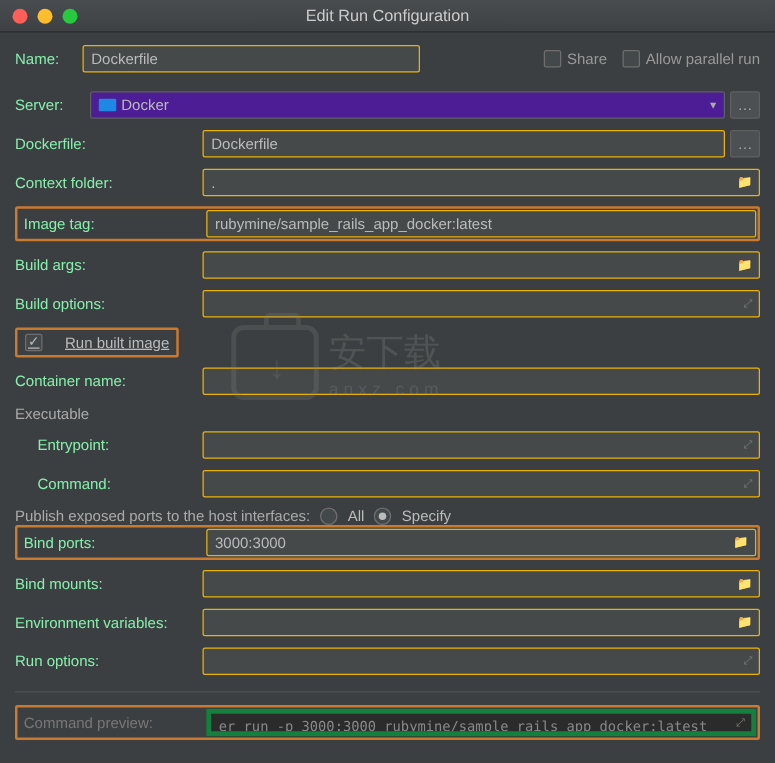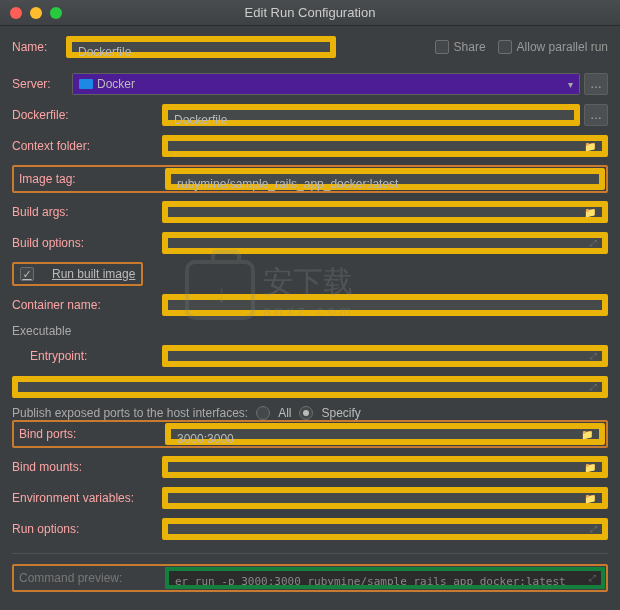--- a/index.html
+++ b/index.html
@@ -9,25 +9,25 @@
     .traffic-lights { display: flex; gap: 8px; }
     .traffic-light { width: 12px; height: 12px; border-radius: 50%; }
     .traffic-red { background: #ff5f56; }
     .traffic-yellow { background: #ffbd2e; }
     .traffic-green { background: #27c93f; }
     .title { position: absolute; left: 50%; transform: translateX(-50%); color: #cccccc; font-size: 13px; }
     
     .content { padding: 10px 12px; }
     
     .row { display: flex; align-items: center; margin-bottom: 7px; min-height: 24px; }
-    .label { width: 150px; color: #fca5a5; font-size: 12px; flex-shrink: 0; }
+    .label { width: 150px; color: #86efac; font-size: 12px; flex-shrink: 0; }
     .label-indent { padding-left: 18px; }
     .field-wrap { flex: 1; display: flex; gap: 4px; align-items: center; }
     
-    .input { flex: 1; background: #45494a; border: 6px solid #eab308; border-radius: 2px; padding: 3px 6px; color: #bbbbbb; font-size: 12px; height: 22px; position: relative; }
+    .input { flex: 1; background: #45494a; border: 1px solid #eab308; border-radius: 2px; padding: 3px 6px; color: #bbbbbb; font-size: 12px; height: 22px; position: relative; }
     .input-icon { position: absolute; right: 5px; top: 50%; transform: translateY(-50%); color: #777; font-size: 10px; }
     
     .dropdown { flex: 1; background: #4c1d95; border: 1px solid #5e6060; border-radius: 2px; padding: 3px 20px 3px 6px; color: #bbbbbb; font-size: 12px; height: 22px; position: relative; display: flex; align-items: center; gap: 4px; }
     .dropdown::after { content: "▾"; position: absolute; right: 6px; top: 50%; transform: translateY(-50%); color: #aaa; font-size: 10px; }
     
     .ellipsis-btn { width: 24px; height: 22px; background: #4c5052; border: 1px solid #5e6060; border-radius: 2px; display: flex; align-items: center; justify-content: center; color: #aaa; font-size: 12px; }
     
     .top-row { display: flex; align-items: center; margin-bottom: 14px; }
     .top-row .label { width: 54px; }
     .top-checks { display: flex; gap: 12px; align-items: center; margin-left: auto; }
@@ -159,20 +159,21 @@
   <div class="row">
     <div class="label label-indent">Entrypoint:</div>
     <div class="field-wrap">
       <div class="input">
           <span class="expand-icon">⤢</span>
         </div>
     </div>
   </div>
 
   <div class="row">
+    <div class="label label-indent">Command:</div>
     <div class="field-wrap">
       <div class="input">
           <span class="expand-icon">⤢</span>
         </div>
     </div>
   </div>
 
   <div class="radio-row">
     <span class="radio-label-text">Publish exposed ports to the host interfaces:</span>
     <div class="radio"></div>

